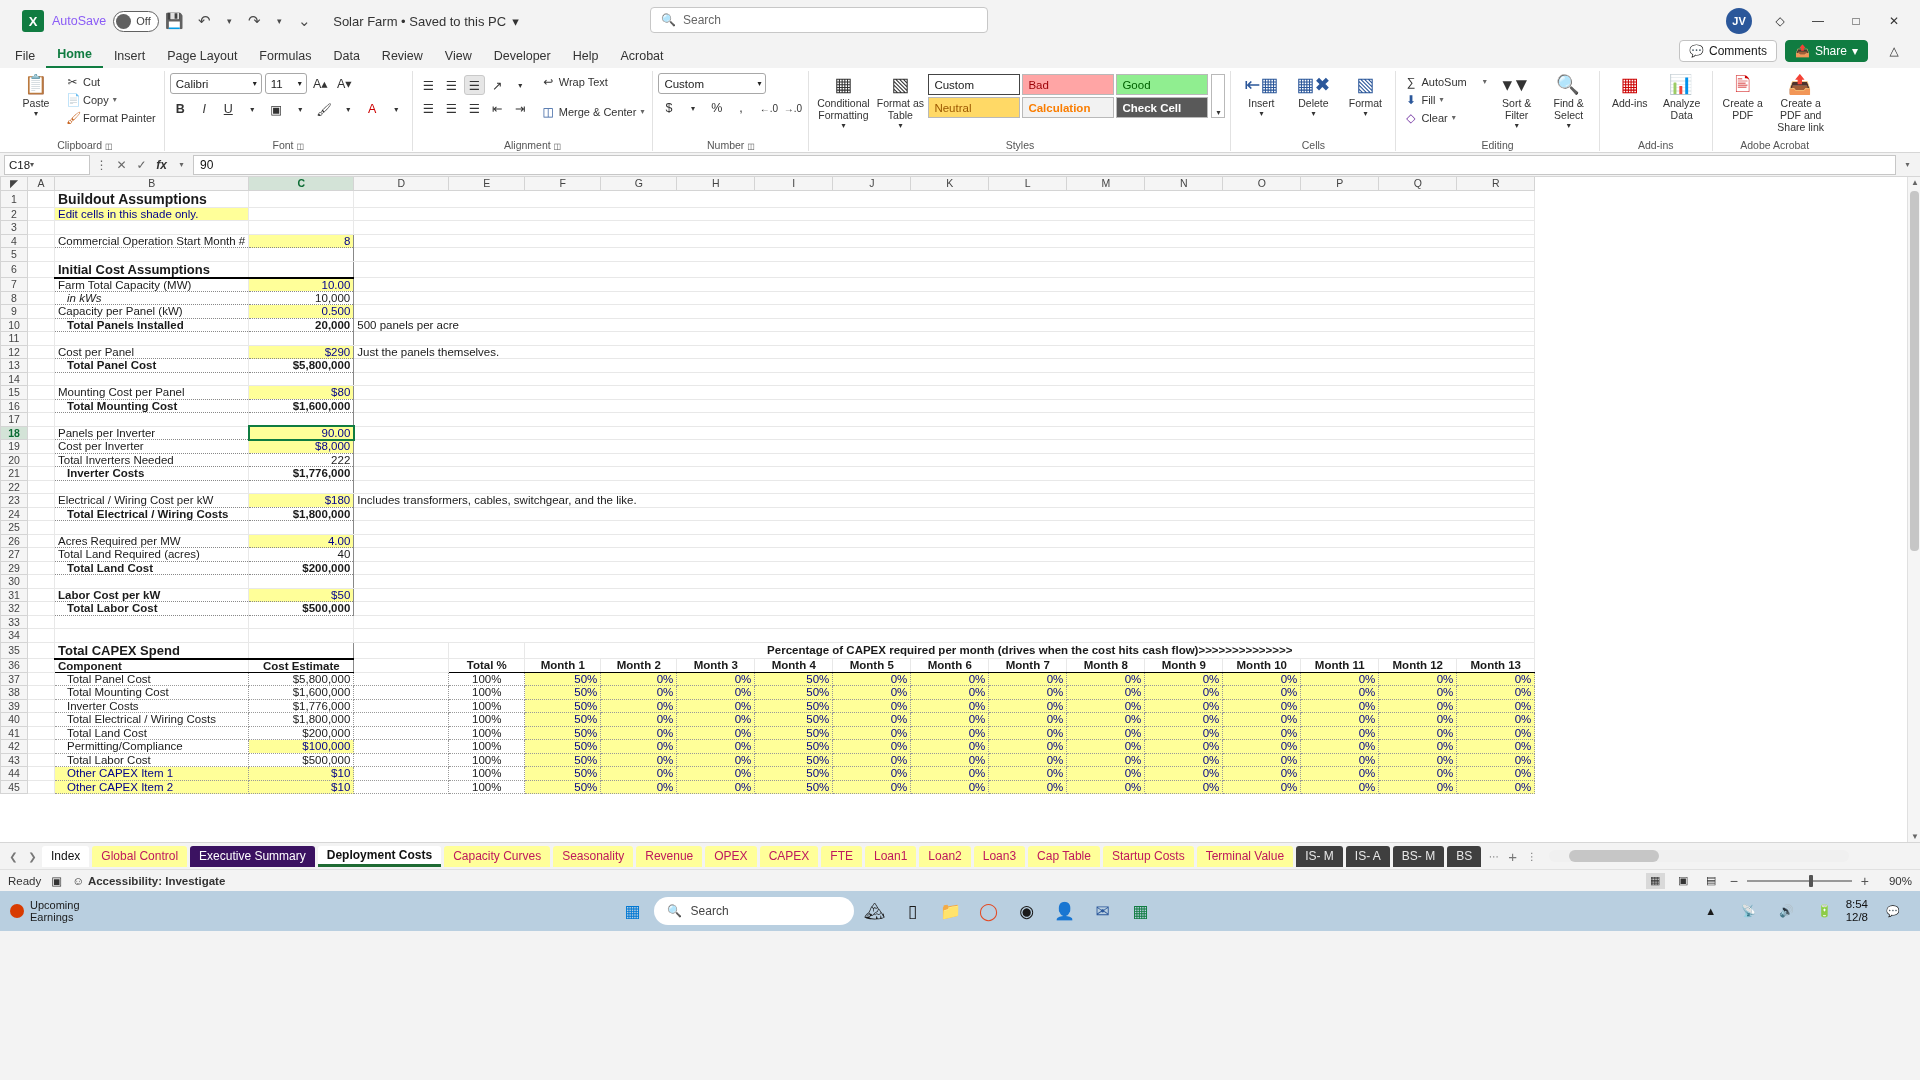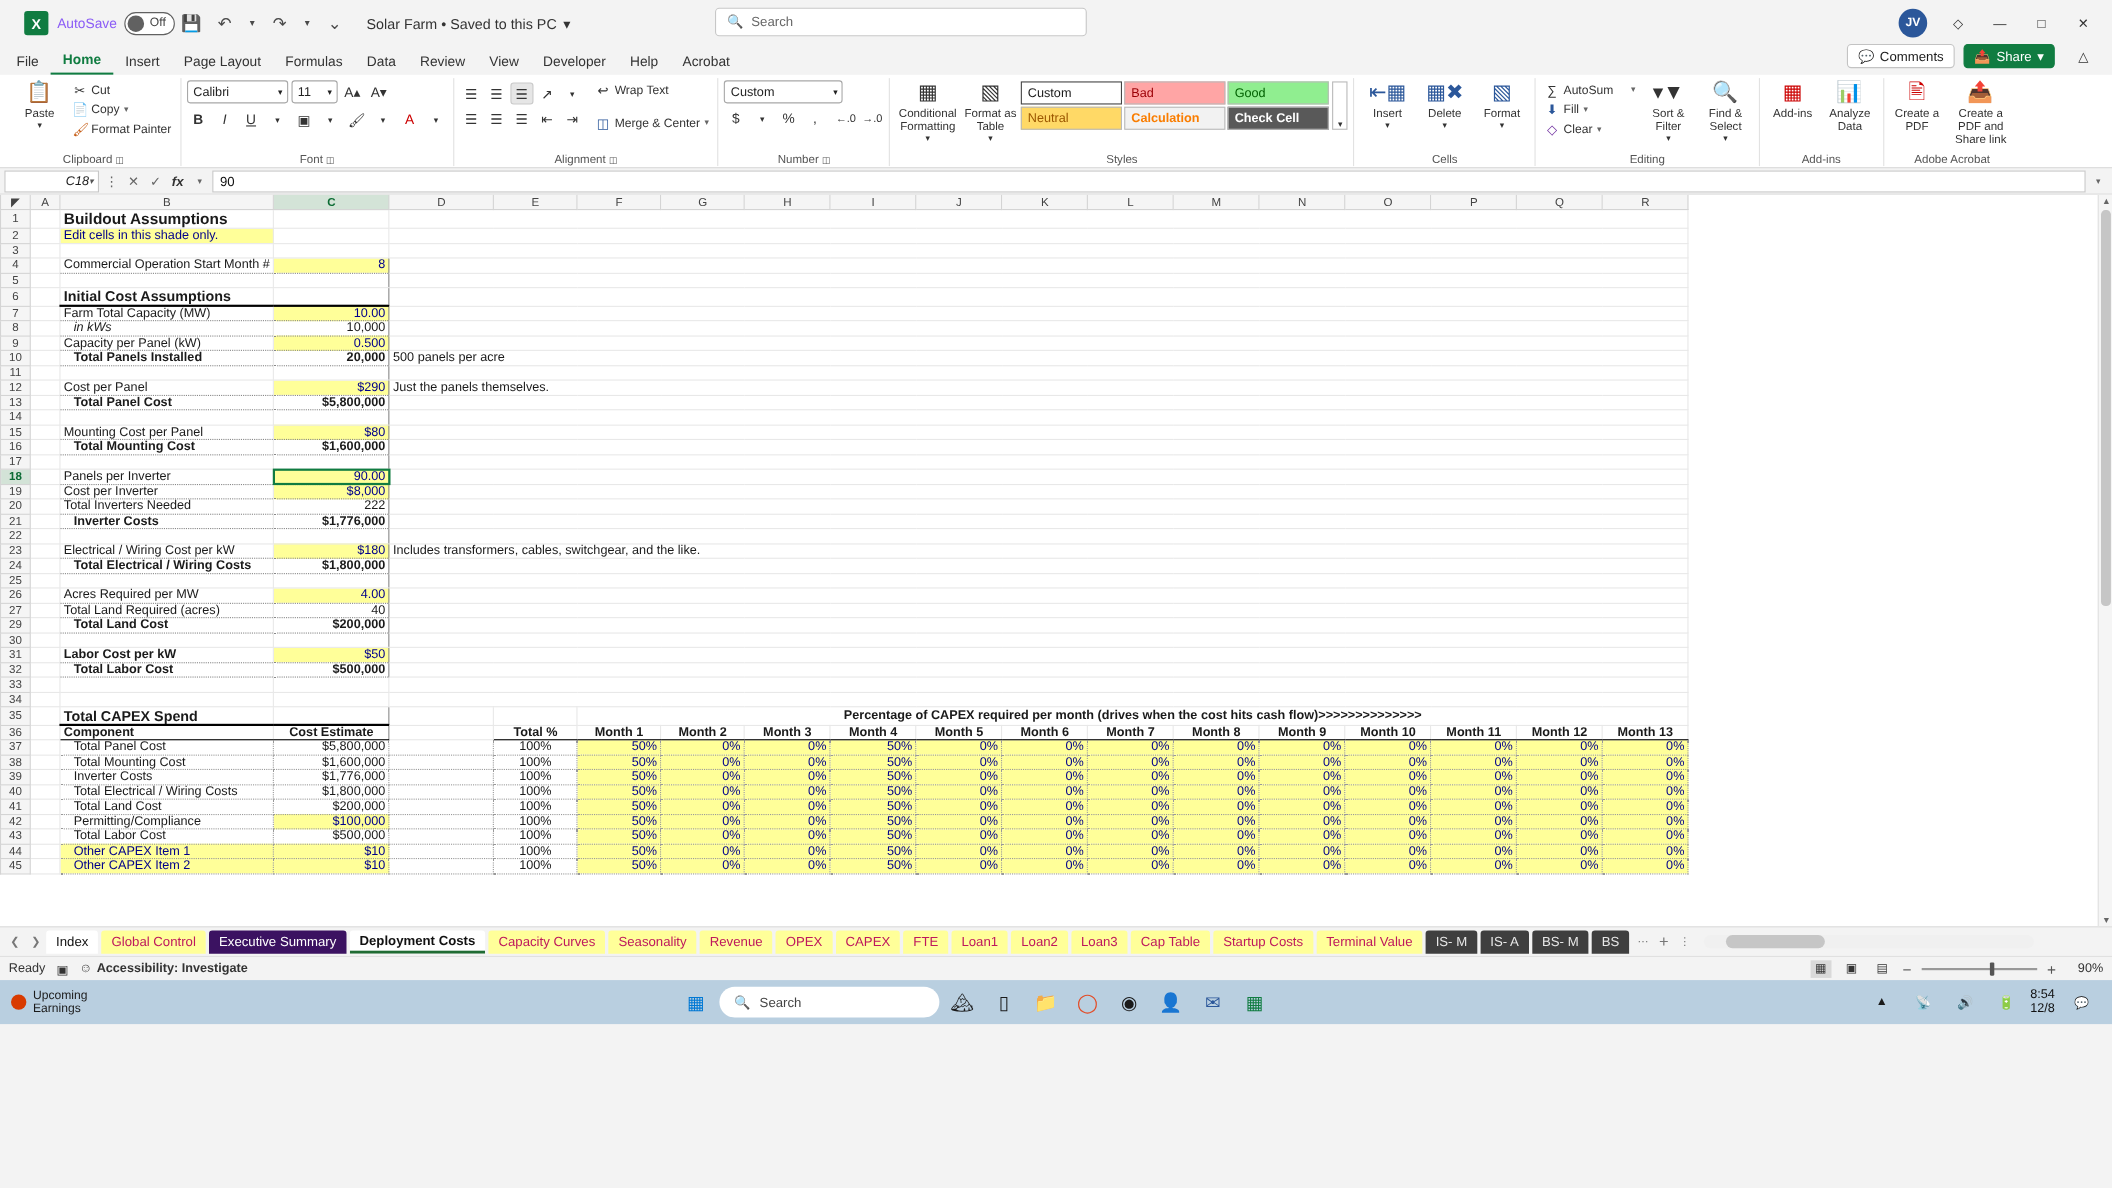--- a/index.html
+++ b/index.html
@@ -49,21 +49,21 @@
   .sel{border:1px solid #a8a8a8;border-radius:3px;height:21px;background:#fff;display:flex;align-items:center;
        justify-content:space-between;padding:0 4px 0 5px;font-size:11.5px;color:#222;}
   .ibtn{width:21px;height:20px;display:flex;align-items:center;justify-content:center;font-size:12.5px;color:#333;border-radius:3px;}
   .ibtn.on{background:#e6e6e6;border:1px solid #c9c9c9;}
   .stylebox{width:92px;height:21px;font-size:11.5px;display:flex;align-items:center;padding-left:5px;border:1px solid #b9b9b9;}
   .styles-grid{display:grid;grid-template-columns:repeat(3,92px);grid-auto-rows:21px;gap:2px;}
   .scroller{width:14px;height:44px;border:1px solid #b9b9b9;display:flex;flex-direction:column;align-items:center;justify-content:flex-end;font-size:8px;color:#333;background:#fff;}
   
   .fbar{height:24px;background:#f3f3f3;display:flex;align-items:center;border-bottom:1px solid #d6d6d6;padding:0 4px;gap:3px;}
   .namebox{width:86px;height:20px;background:#fff;border:1px solid #c7c7c7;display:flex;align-items:center;
-           justify-content:flex-end;padding:0 4px;font-size:11.5px;font-style:italic;}
+           justify-content:flex-start;padding:0 4px;font-size:11.5px;}
   .fb-ic{width:17px;height:20px;display:flex;align-items:center;justify-content:center;font-size:12px;color:#666;}
   .finput{flex:1;height:20px;background:#fff;border:1px solid #c7c7c7;display:flex;align-items:center;padding:0 6px;font-size:12px;color:#111;}
   
   .gridwrap{position:relative;height:665px;background:#fff;overflow:hidden;}
   table.sheet{border-collapse:collapse;table-layout:fixed;}
   .colhead td{height:13px;background:#f5f5f5;border:1px solid #d4d4d4;border-top:none;
               text-align:center;font-size:10.5px;color:#444;font-weight:normal;}
   .colhead td.sel-col{background:#d3e3d7;color:#0b6b33;font-weight:bold;}
   .rowhead{width:27px;background:#f5f5f5;border:1px solid #d4d4d4;text-align:center;font-size:10.5px;color:#444;}
   .rowhead.sel-row{background:#d3e3d7;color:#0b6b33;font-weight:bold;}

